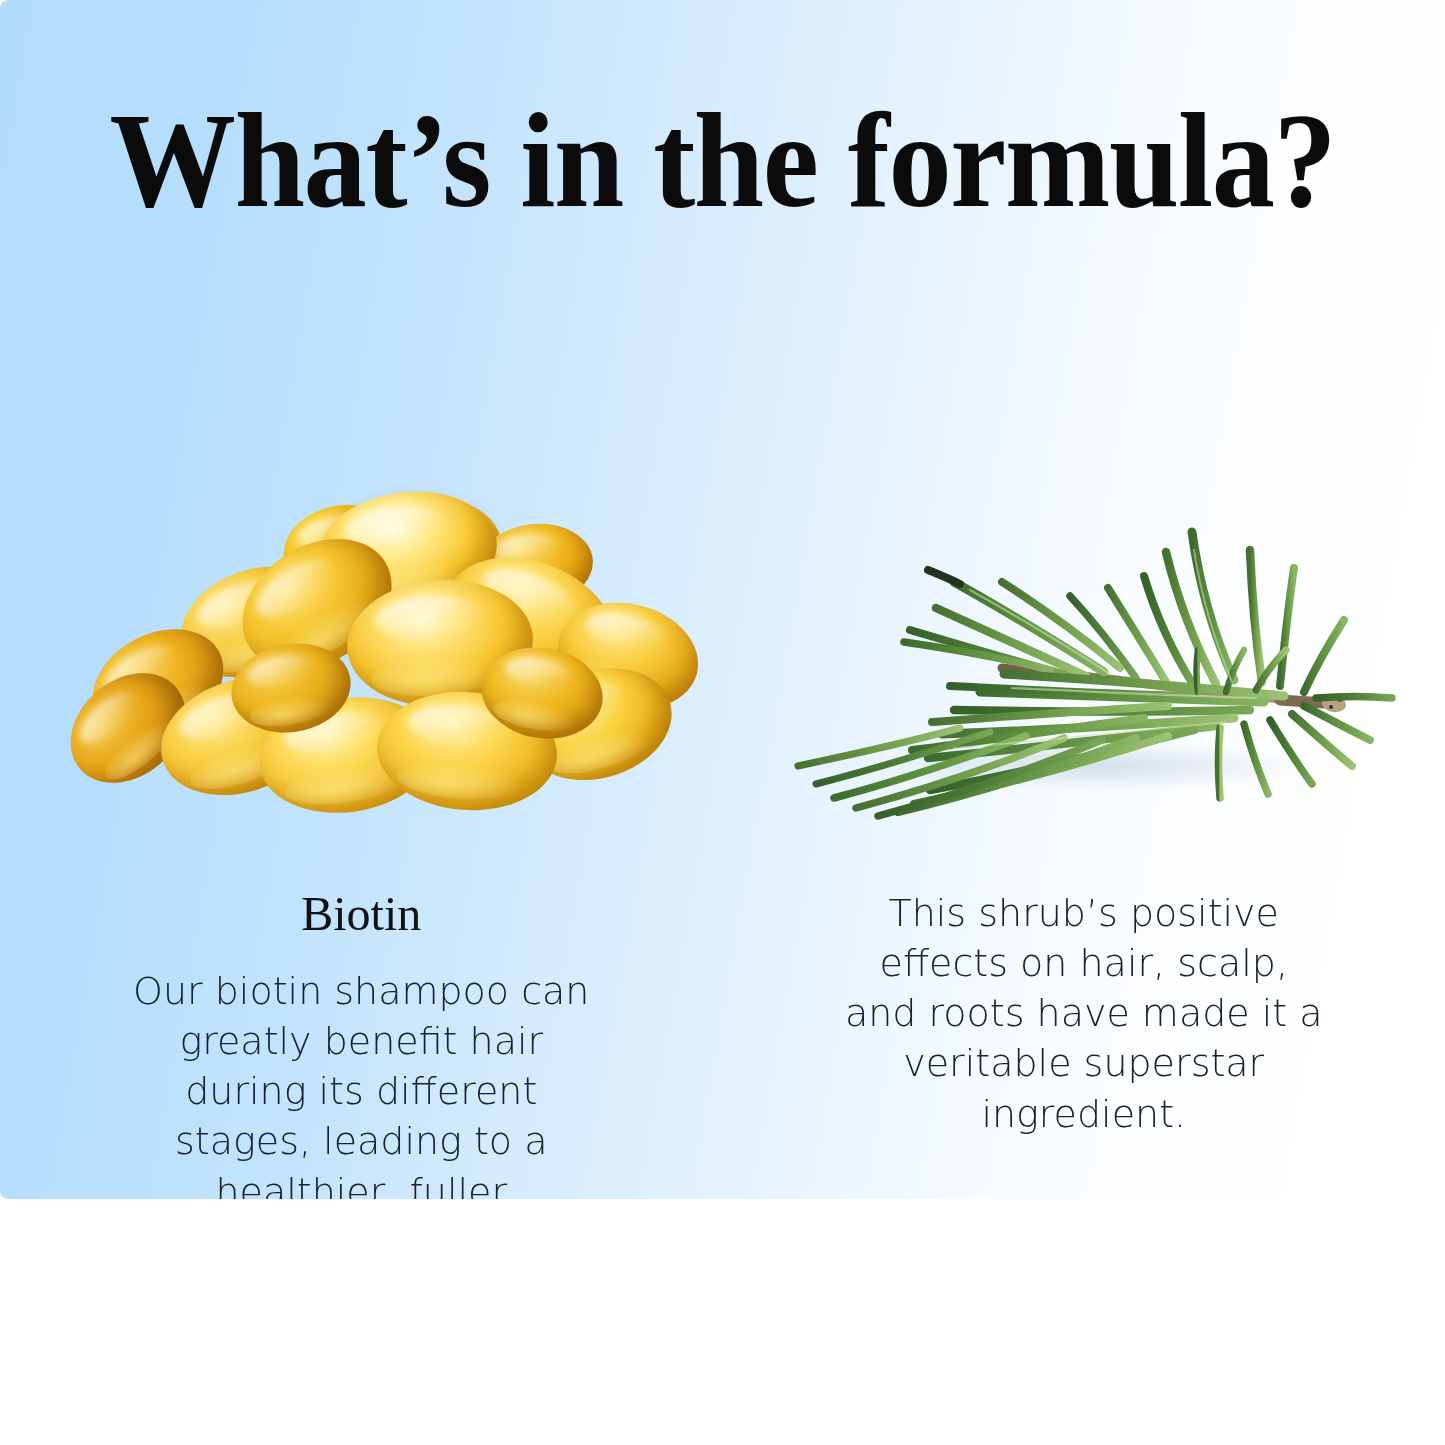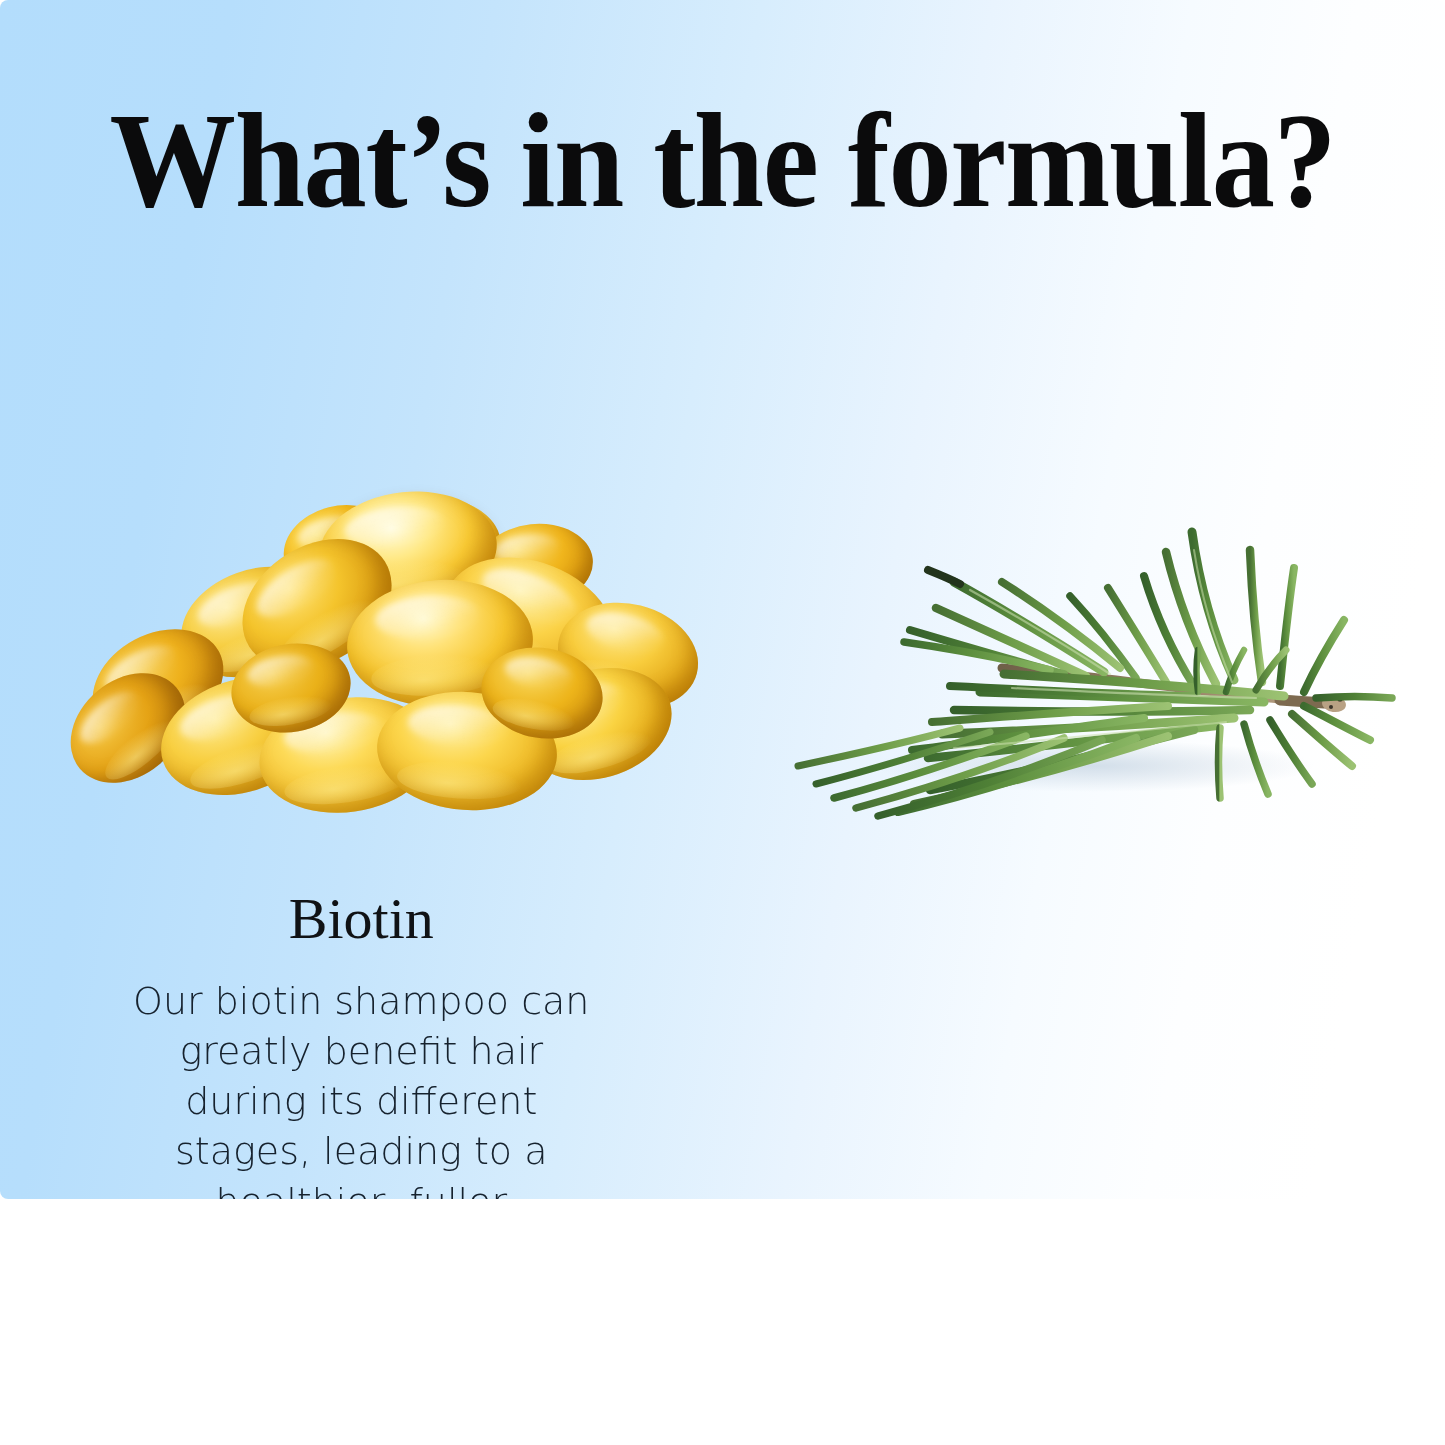--- a/index.html
+++ b/index.html
@@ -67,21 +67,21 @@
 
   .art-slot {
     width:100%;
     height:390px;
     position:relative;
   }
 
   .ing-name {
     font-family:"Liberation Serif","DejaVu Serif",serif;
     font-weight:400;
-    font-size:58px;
+    font-size:48px;
     line-height:1;
     color:#101215;
     letter-spacing:0px;
     margin-top:30px;
   }
 
   .ing-copy {
     font-family:"DejaVu Sans","Liberation Sans",sans-serif;
     font-weight:300;
     font-size:38px;
@@ -281,16 +281,17 @@
               <path d="M346 184 C306 158, 256 128, 206 100" stroke="#cfe3b4" stroke-width="2.2"></path>
               <path d="M492 208 C418 206, 330 202, 248 198" stroke="#d7e8bd" stroke-width="2.2"></path>
               <path d="M462 232 C382 240, 288 250, 190 258" stroke="#cde1b0" stroke-width="2"></path>
               <path d="M468 192 C452 154, 438 112, 430 60" stroke="#c8dfa9" stroke-width="2"></path>
             </g>
           </svg>
         </div>
       </div>
 
 
+      <p class="ing-copy">This shrub’s positive effects on hair, scalp, and roots have made it a veritable superstar ingredient.</p>
     </div>
 
   </div>
 </div>
 
 </body></html>

